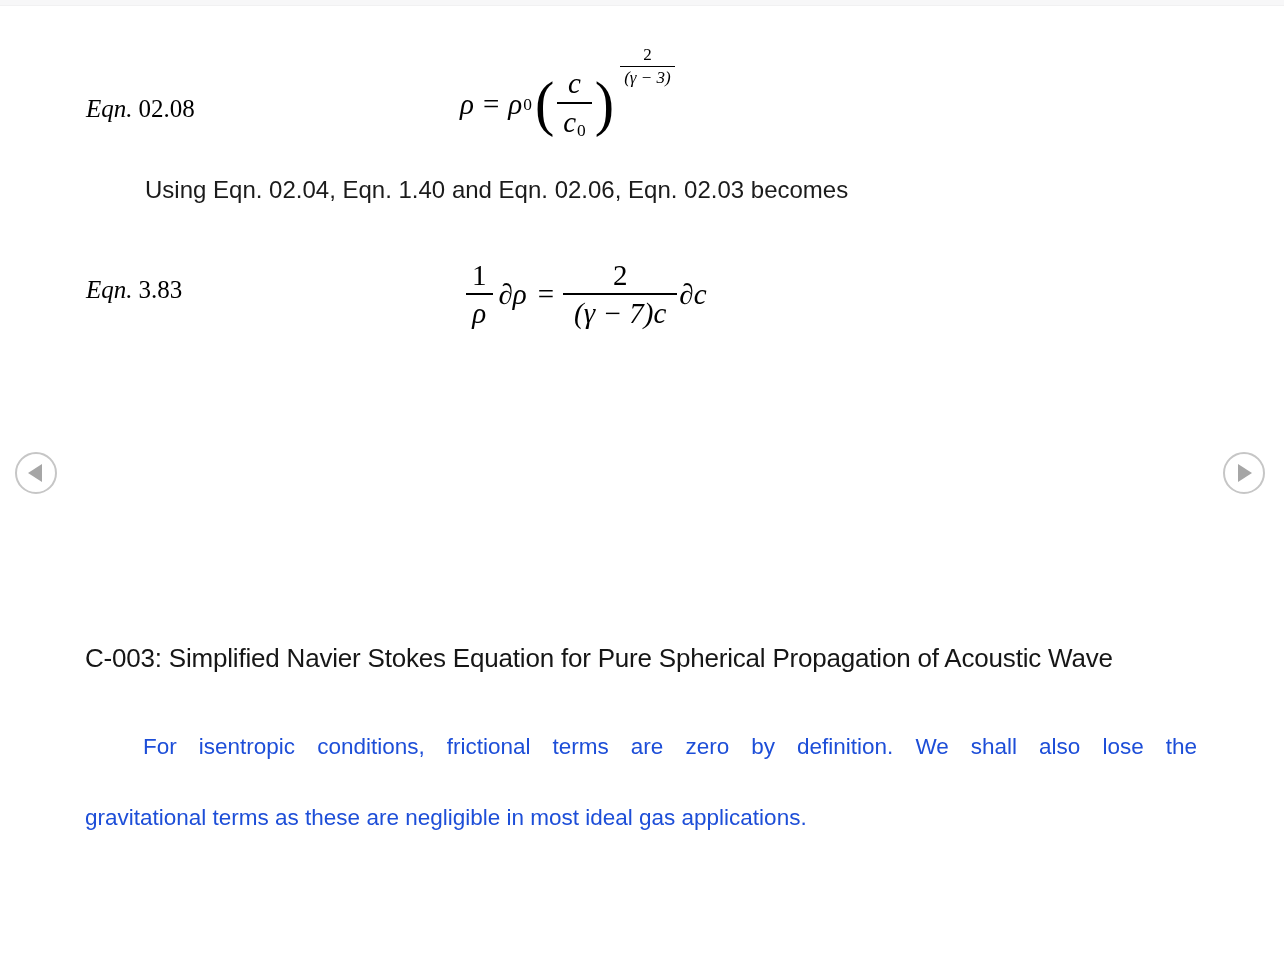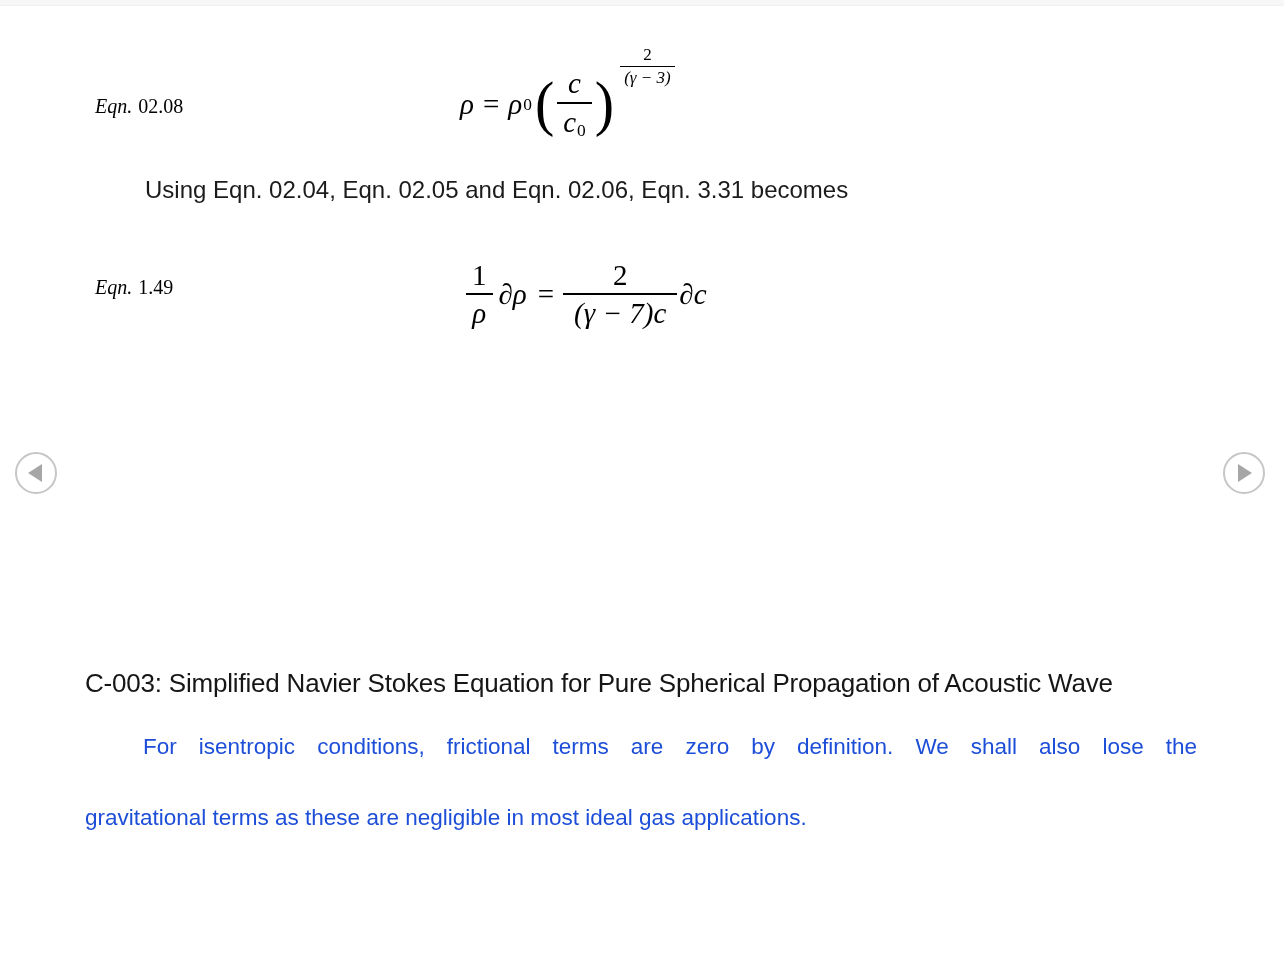--- a/index.html
+++ b/index.html
@@ -12,23 +12,23 @@
     position: relative;
     overflow: hidden;
   }
   .top-strip {
     position: absolute; top: 0; left: 0; right: 0; height: 6px;
     background: #f7f7f8; border-bottom: 1px solid #f1f1f2;
   }
 
   
   .eq-label {
-    position: absolute; left: 95px;
+    position: absolute; left: 86px;
     font-family: "Liberation Serif", serif;
-    font-style: italic; font-size: 20px; color: #000;
+    font-style: italic; font-size: 25px; color: #000;
     white-space: nowrap;
   }
   .eq-label .lab-num { font-style: normal; margin-left: 6px; }
   #eq1-label { top: 95px; }
   #eq2-label { top: 276px; }
 
   
   .equation {
     position: absolute; display: flex; align-items: center;
     font-family: "Liberation Serif", serif;
@@ -58,21 +58,21 @@
   .sup-frac .den { padding: 1px 4px 0; }
   .lead-frac { margin-right: 4px; }
   .dterm { margin: 0 2px; }
 
   
   .transition-line {
     position: absolute; left: 145px; top: 176px;
     font-size: 24px; color: #1b1b1b; white-space: nowrap;
   }
   .section-heading {
-    position: absolute; left: 85px; top: 668px;
+    position: absolute; left: 85px; top: 643px;
     font-size: 26px; letter-spacing: -0.2px; color: #161616; white-space: nowrap;
   }
   .p-line {
     position: absolute; left: 85px; width: 1112px;
     font-size: 22.5px; color: #1d4ed8;
   }
   #p-line1 {
     top: 734px; height: 32px; overflow: hidden;
     text-align: justify; text-align-last: justify; text-indent: 58px;
   }
@@ -118,24 +118,24 @@
       <span class="num">c</span>
       <span class="den"><span>c</span><span class="ssub">0</span></span>
     </span>
     <span class="bigp">)</span>
     <span class="frac sup-frac">
       <span class="num up">2</span>
       <span class="den">(γ − 3)</span>
     </span>
   </div>
 
-  <div class="transition-line">Using Eqn. 02.04, Eqn. 02.05 and Eqn. 02.06, Eqn. 3.31 becomes</div>
+  <div class="transition-line">Using Eqn. 02.04, Eqn. 1.40 and Eqn. 02.06, Eqn. 02.03 becomes</div>
 
   <div class="eq-label" id="eq2-label">
-    <span class="lab-prefix">Eqn.</span><span class="lab-num">1.49</span>
+    <span class="lab-prefix">Eqn.</span><span class="lab-num">3.83</span>
   </div>
 
   <div class="equation" id="eq2">
     <span class="frac lead-frac">
       <span class="num up">1</span>
       <span class="den">ρ</span>
     </span>
     <span class="dterm">∂ρ</span>
     <span class="op">=</span>
     <span class="frac wide">

